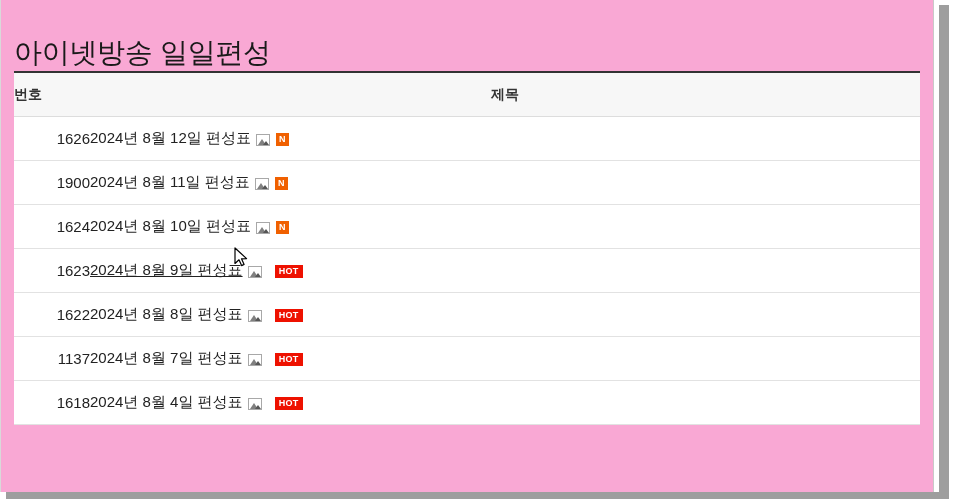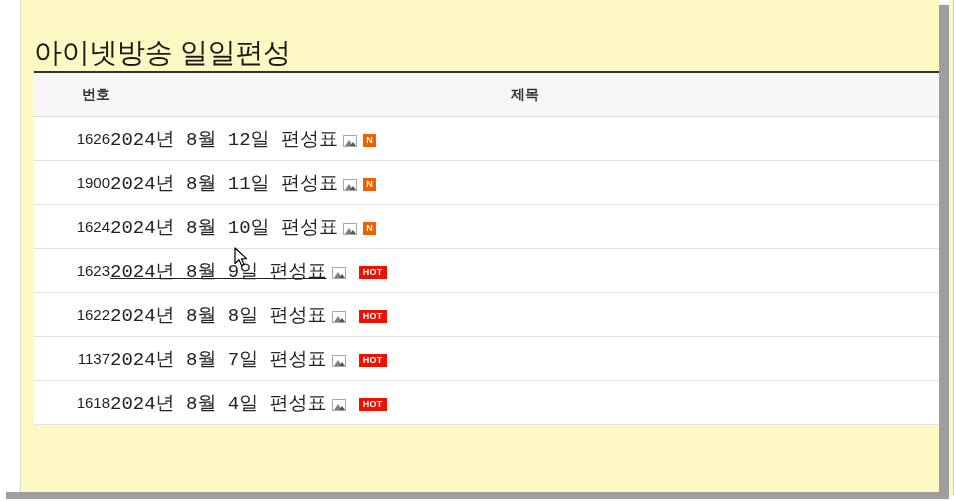--- a/index.html
+++ b/index.html
@@ -18,25 +18,25 @@
     position: relative;
     width: 954px;
     height: 501px;
     background: #ffffff;
     box-sizing: border-box;
     overflow: hidden;
   }
 
   #page-frame {
     position: absolute;
-    left: 20px;
+    left: 0;
     top: 0px;
     width: 934px;
     height: 495px;
-    background: #fef9c3;
+    background: #f9a8d4;
     border-left: 1px solid #d9d9d9;
     border-right: 1px solid #c9c9c9;
     box-sizing: border-box;
     overflow: hidden;
   }
 
   
   #right-gutter {
     position: absolute;
     left: 939px;
@@ -107,21 +107,21 @@
     border-top: 2px solid #333333;
     border-bottom: 1px solid #dddddd;
     height: 43px;
     padding: 0;
     font-size: 14px;
     font-weight: bold;
     color: #333333;
     vertical-align: middle;
   }
 
-  th.col-no   { width: 76px; text-align: right; margin-top: 13px; }
+  th.col-no   { width: 76px; text-align: left; margin-top: 13px; }
   th.col-title{ width: 830px; text-align: center; }
 
   #board-table tbody td {
     border-bottom: 1px solid #e2e2e2;
     height: 43px;
     padding: 0;
     font-size: 15px;
     color: #222222;
     vertical-align: middle;
     background: #ffffff;
@@ -134,23 +134,22 @@
   }
 
   td.cell-title {
     text-align: left;
     padding-left: 12px;
   }
 
   .title-link {
     color: #222222;
     text-decoration: none;
-    font-size: 19px;
+    font-size: 15px;
     white-space: nowrap;
-    font-family: Liberation Mono, monospace;
   }
   .row-hover .title-link {
     text-decoration: underline;
   }
 
   
   .thumb-icon {
     display: inline-block;
     width: 14px;
     height: 12px;

